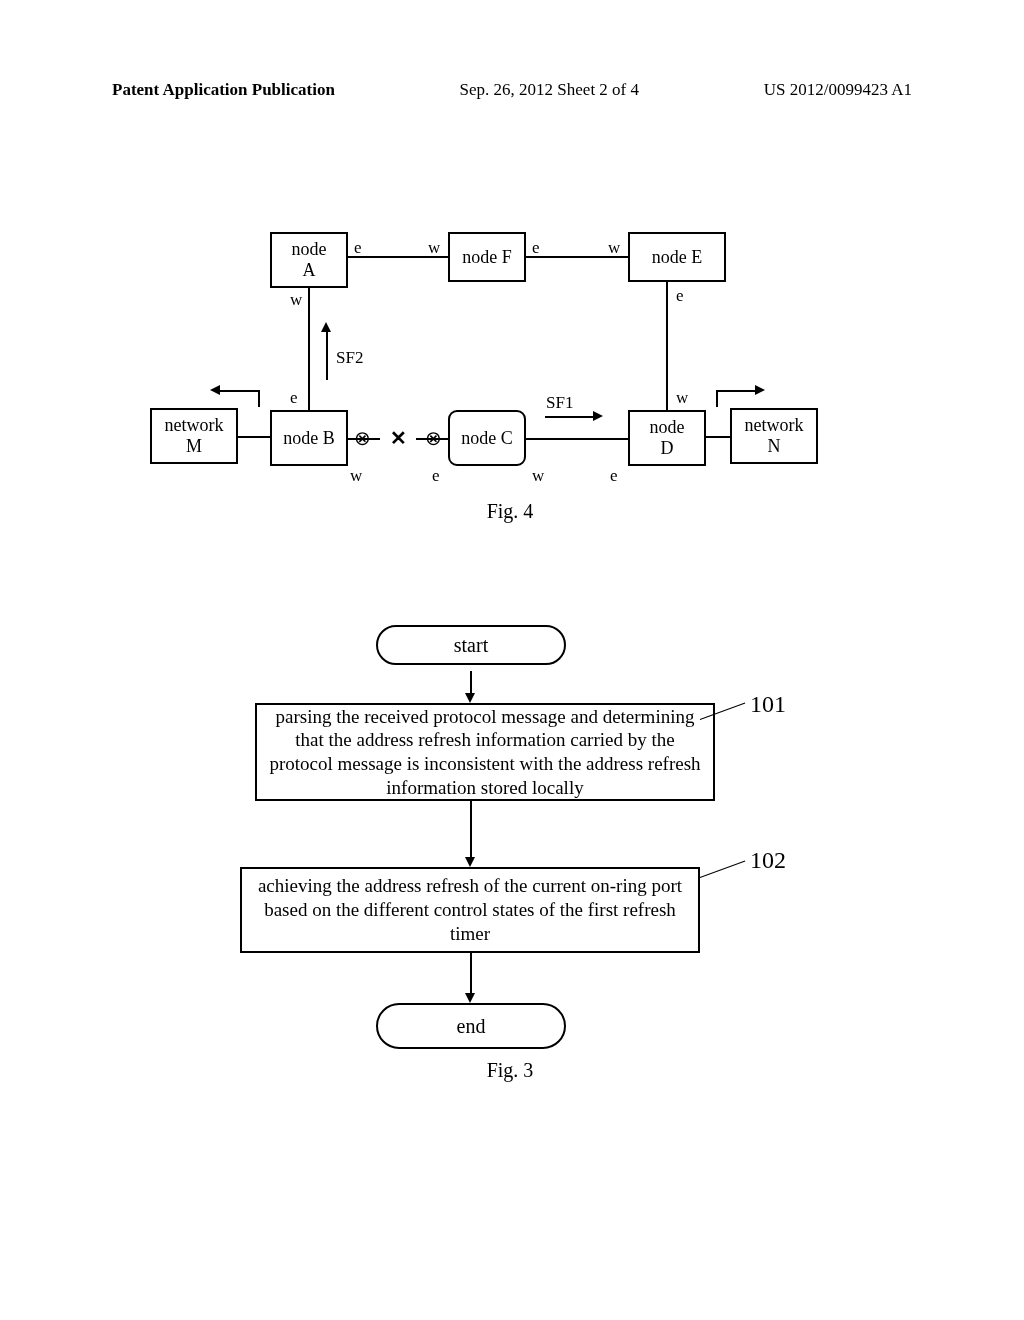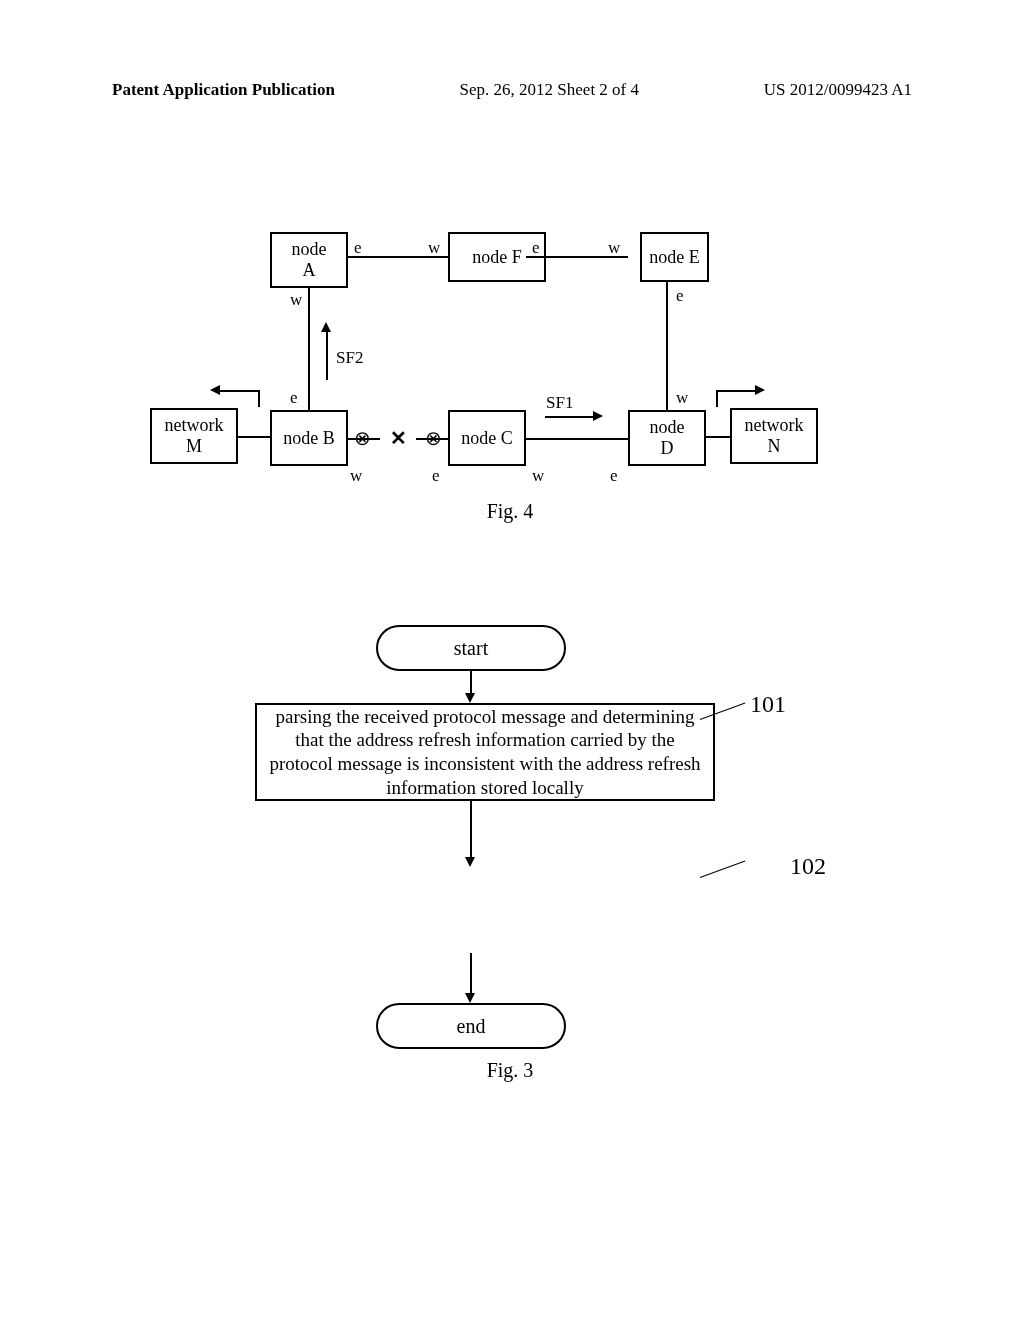--- a/index.html
+++ b/index.html
@@ -62,24 +62,24 @@
     transform: translateX(-50%);
   }
   .xblock {
     position: absolute;
     font-size: 20px;
     font-weight: bold;
   }
 
   
   .nA { top: 22px;  left: 120px; width: 78px; height: 56px; }
-  .nF { top: 22px;  left: 298px; width: 98px; height: 50px; }
-  .nE { top: 22px;  left: 478px; width: 69px; height: 50px; margin-left: 12px; }
+  .nF { top: 22px;  left: 298px; width: 78px; height: 50px; }
+  .nE { top: 22px;  left: 478px; width: 98px; height: 50px; }
   .nB { top: 200px; left: 120px; width: 78px; height: 56px; }
-  .nC { top: 200px; left: 298px; width: 78px; height: 56px; }
+  .nC { top: 200px; left: 298px; width: 78px; height: 56px; border-radius: 9px; }
   .nD { top: 200px; left: 478px; width: 78px; height: 56px; }
   .nM { top: 198px; left: 0px;   width: 88px; height: 56px; }
   .nN { top: 198px; left: 580px; width: 88px; height: 56px; }
 
   
   .arrowhead {
     position: absolute;
     width: 0; height: 0;
   }
   .ah-up    { border-left: 5px solid transparent; border-right: 5px solid transparent; border-bottom: 10px solid #000; }
@@ -210,38 +210,41 @@
 
   <div class="line vline" style="top:180px;left:566px;height:17px;"></div>
   <div class="line hline" style="top:180px;left:566px;width:40px;"></div>
   <div class="arrowhead ah-right" style="top:175px;left:605px;"></div>
 
   <span class="fig-caption" style="top:290px;">Fig. 4</span>
 </div>
 
 <div class="fig5">
 
-  <div class="terminator" style="top:0px;left:156px;width:190px;height:46px;">
+  <div class="terminator" style="top:0px;left:156px;width:190px;height:40px;">
     <span>start</span>
   </div>
 
   <div class="flow-line" style="top:46px;left:250px;height:24px;"></div>
   <div class="arrowhead" style="top:68px;left:245px;border-left:5px solid transparent;border-right:5px solid transparent;border-top:10px solid #000;"></div>
 
   <div class="process" style="top:78px;left:20px;width:460px;height:98px;margin-left:15px;">
     <span>parsing the received protocol message and determining that the address refresh information carried by the protocol message is inconsistent with the address refresh information stored locally</span>
   </div>
   <div class="ref-line" style="top:94px;left:480px;width:48px;transform:rotate(-20deg);transform-origin:left center;"></div>
   <span class="ref-label" style="top:66px;left:530px;">101</span>
 
   <div class="flow-line" style="top:176px;left:250px;height:58px;"></div>
   <div class="arrowhead" style="top:232px;left:245px;border-left:5px solid transparent;border-right:5px solid transparent;border-top:10px solid #000;"></div>
 
+  <div class="process" style="top:242px;left:20px;width:460px;height:86px;">
+    <span>achieving the address refresh of the current on-ring port based on the different control states of the first refresh timer</span>
+  </div>
   <div class="ref-line" style="top:252px;left:480px;width:48px;transform:rotate(-20deg);transform-origin:left center;"></div>
-  <span class="ref-label" style="top:228px;left:530px;margin-left:40px;">102</span>
+  <span class="ref-label" style="top:222px;left:530px;">102</span>
 
   <div class="flow-line" style="top:328px;left:250px;height:42px;"></div>
   <div class="arrowhead" style="top:368px;left:245px;border-left:5px solid transparent;border-right:5px solid transparent;border-top:10px solid #000;"></div>
 
   <div class="terminator" style="top:378px;left:156px;width:190px;height:46px;">
     <span>end</span>
   </div>
   <span class="fig-caption" style="top:434px;">Fig. 3</span>
 </div>
 

